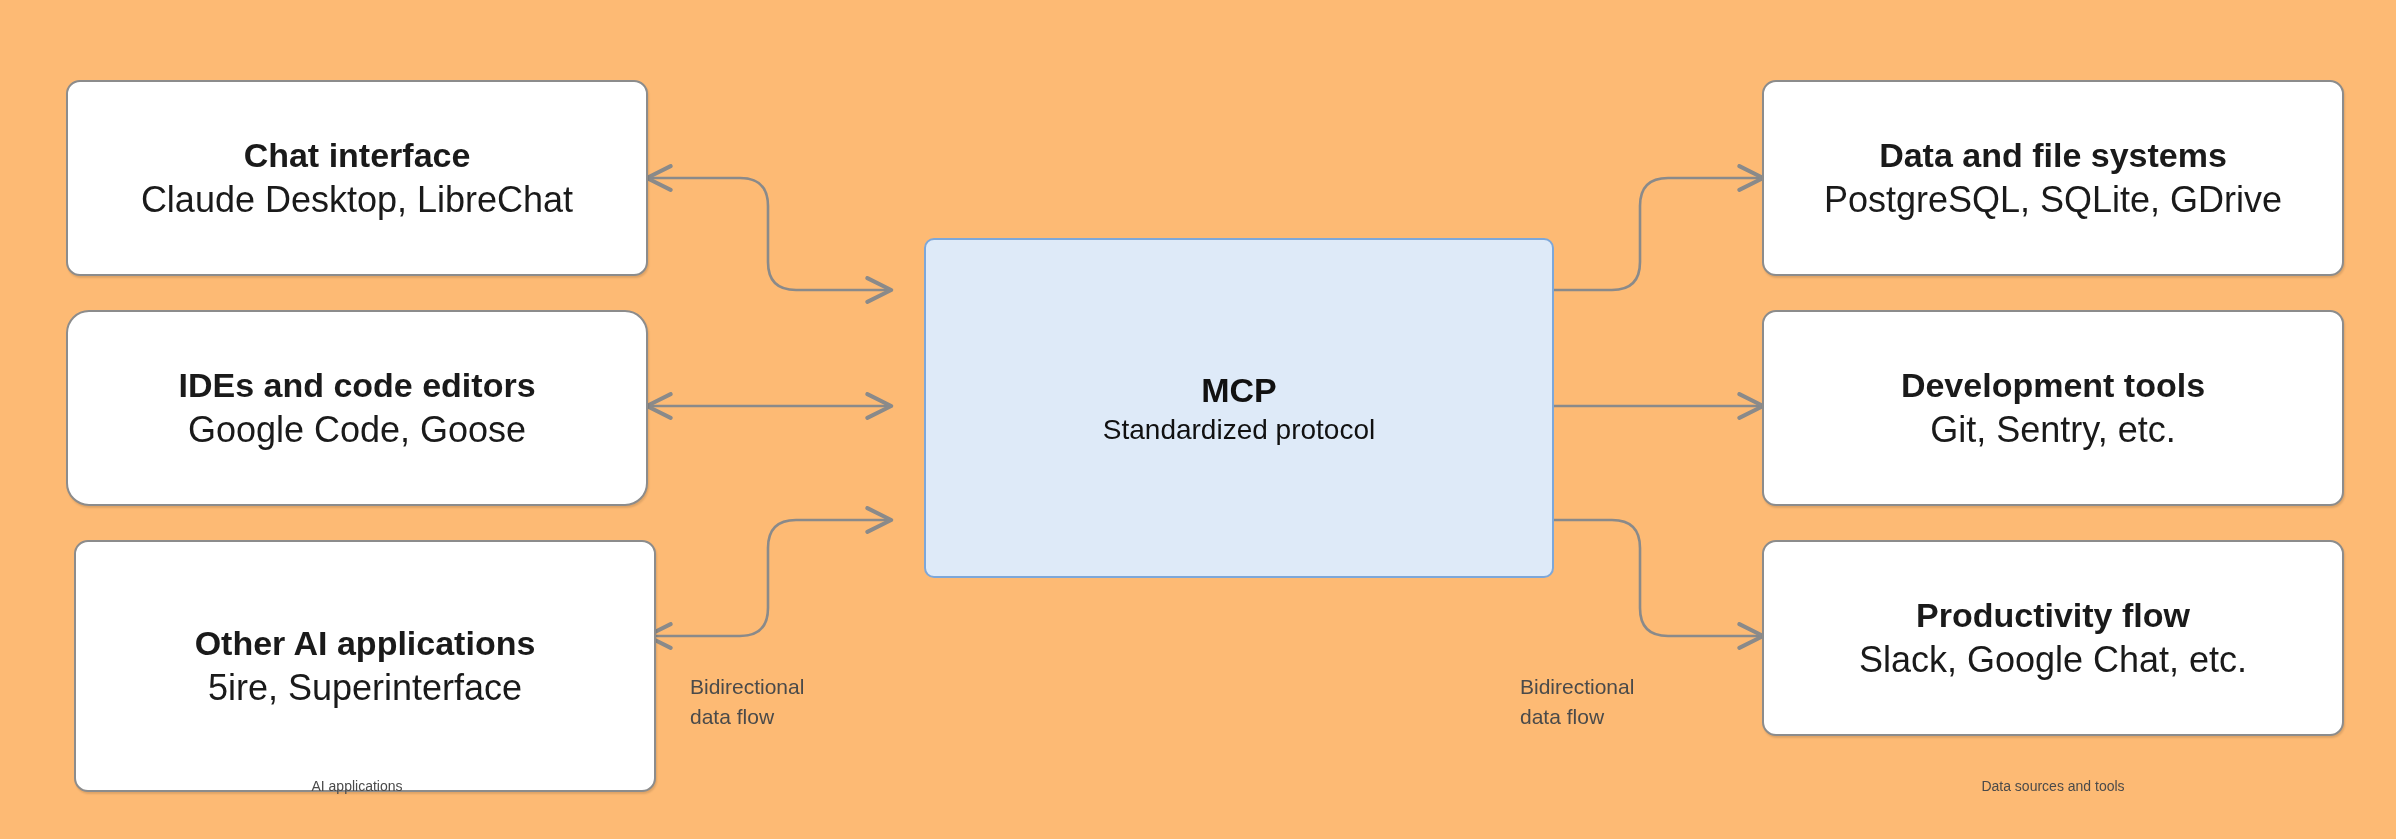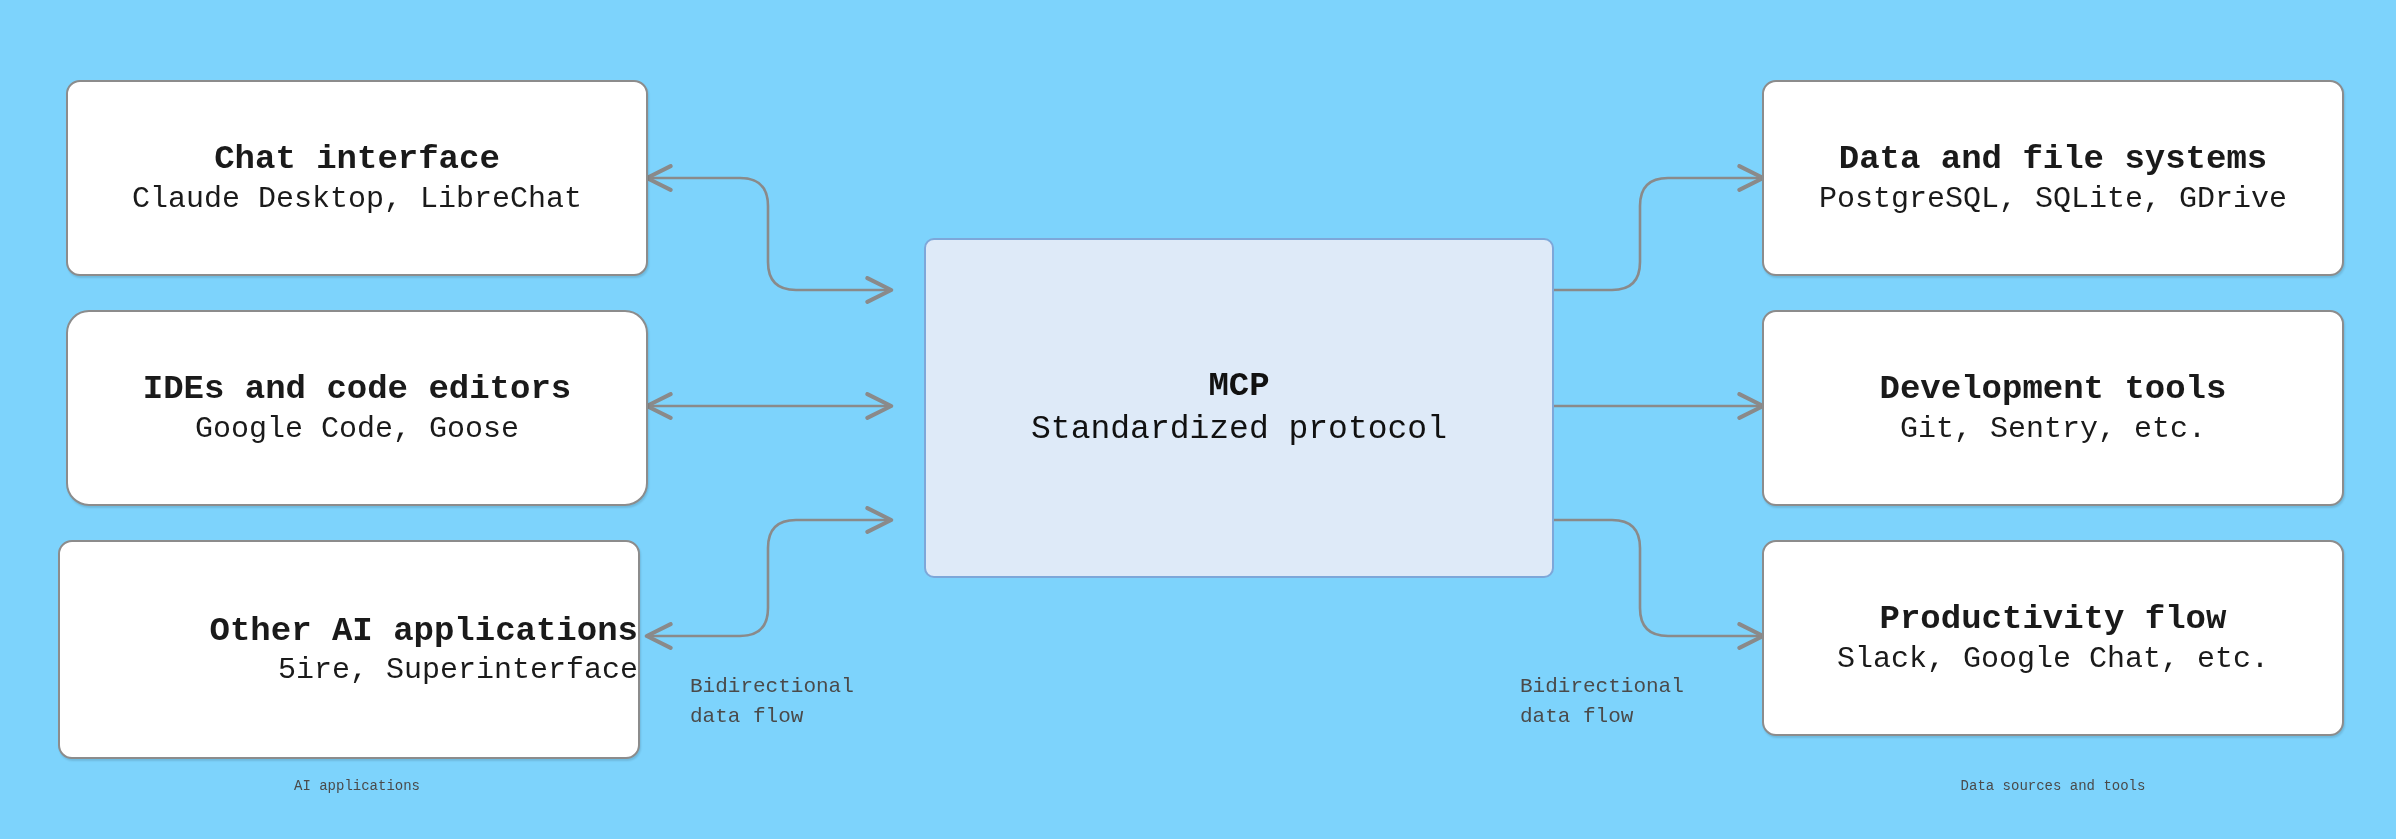--- a/index.html
+++ b/index.html
@@ -10,22 +10,21 @@
   body {
     width: 2396px;
     height: 839px;
     font-family: "Liberation Sans", sans-serif;
     overflow: hidden;
   }
   #diagram-root {
     position: relative;
     width: 2396px;
     height: 839px;
-    background: #7dd3fc;
-    font-family: Liberation Mono, monospace;
+    background: #fdba74;
   }
   svg.layer {
     position: absolute;
     top: 0;
     left: 0;
     width: 2396px;
     height: 839px;
   }
   .node-card {
     position: absolute;
@@ -40,21 +39,21 @@
     box-shadow: 1px 2px 2px rgba(0,0,0,0.12);
   }
   .node-title {
     font-size: 34px;
     font-weight: bold;
     color: #1a1a1a;
     line-height: 1.25;
     white-space: nowrap;
   }
   .node-sub {
-    font-size: 30px;
+    font-size: 36px;
     font-weight: normal;
     color: #1a1a1a;
     line-height: 1.25;
     white-space: nowrap;
   }
   .hub-card {
     position: absolute;
     box-sizing: border-box;
     background: #deeaf8;
     border: 2px solid #7da7d9;
@@ -65,21 +64,21 @@
     justify-content: center;
     margin-left: 34px;
   }
   .hub-title {
     font-size: 34px;
     font-weight: bold;
     color: #111111;
     line-height: 1.3;
   }
   .hub-sub {
-    font-size: 33px;
+    font-size: 28px;
     color: #111111;
     line-height: 1.3;
   }
   .flow-label {
     position: absolute;
     font-size: 21px;
     color: #4a4a4a;
     line-height: 1.45;
     white-space: nowrap;
   }
@@ -146,21 +145,21 @@
   <div class="node-card" style="left:66px; top:80px; width:582px; height:196px;">
     <div class="node-title">Chat interface</div>
     <div class="node-sub">Claude Desktop, LibreChat</div>
   </div>
 
   <div class="node-card" style="left:66px; top:310px; width:582px; height:196px;border-radius:23px;">
     <div class="node-title">IDEs and code editors</div>
     <div class="node-sub">Google Code, Goose</div>
   </div>
 
-  <div class="node-card" style="left:58px; top:540px; width:582px; height:219px;align-items:flex-end;">
+  <div class="node-card" style="left:74px; top:540px; width:582px; height:252px;">
     <div class="node-title">Other AI applications</div>
     <div class="node-sub">5ire, Superinterface</div>
   </div>
 
   <div class="hub-card" style="left:890px; top:238px; width:630px; height:340px;">
     <div class="hub-title">MCP</div>
     <div class="hub-sub">Standardized protocol</div>
   </div>
 
   <div class="node-card" style="left:1762px; top:310px; width:582px; height:196px;">

